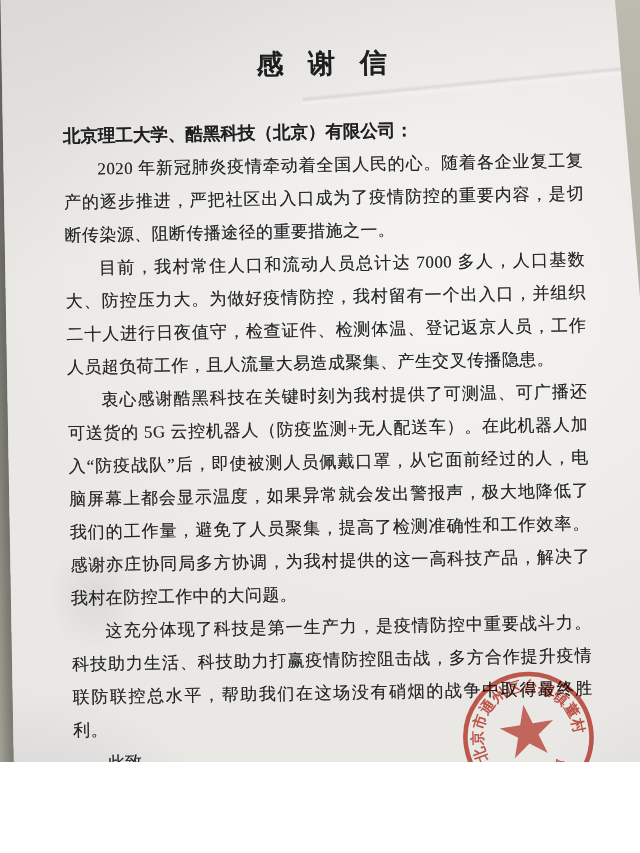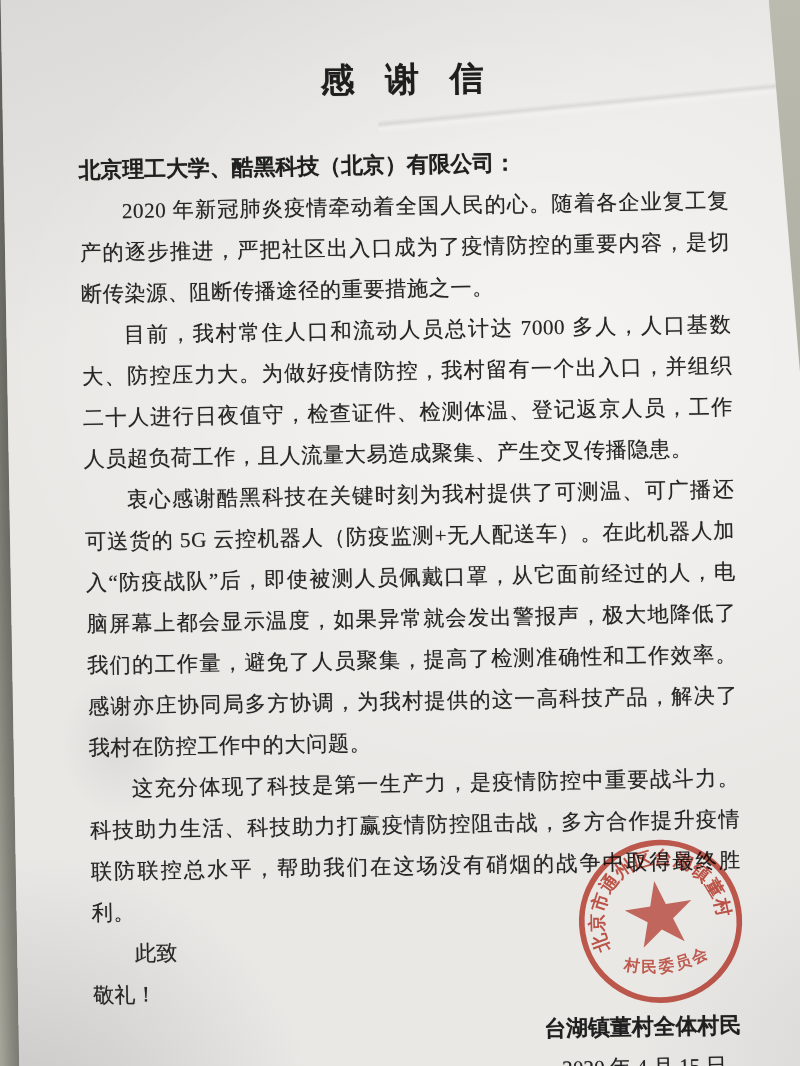--- a/index.html
+++ b/index.html
@@ -1,21 +1,21 @@
 <!DOCTYPE html>
 <html><head>
 <meta charset="utf-8">
 <style>
   html,body{margin:0;padding:0;}
   body{
     width:640px;height:853px;overflow:hidden;
     font-family:"Liberation Serif","DejaVu Serif",serif;
   }
   .scene{
-    position:relative;width:640px;height:853px;overflow:hidden;
+    position:relative;width:640px;height:762px;overflow:hidden;
     background:linear-gradient(175deg,#84857b 0%,#93948a 40%,#a9a99d 75%,#b3b3a7 100%);
   }
   
   .paper{
     position:absolute;left:8px;top:-48px;width:700px;height:950px;
     transform:rotate(-1deg);transform-origin:50% 50%;
     background:
       radial-gradient(90% 55% at 62% 36%, rgba(255,255,255,.55), rgba(255,255,255,0) 70%),
       linear-gradient(160deg, rgba(148,146,150,.20), rgba(148,146,150,0) 28%),
       radial-gradient(55% 38% at 0% 100%, rgba(105,105,112,.28), rgba(105,105,112,0) 62%),

